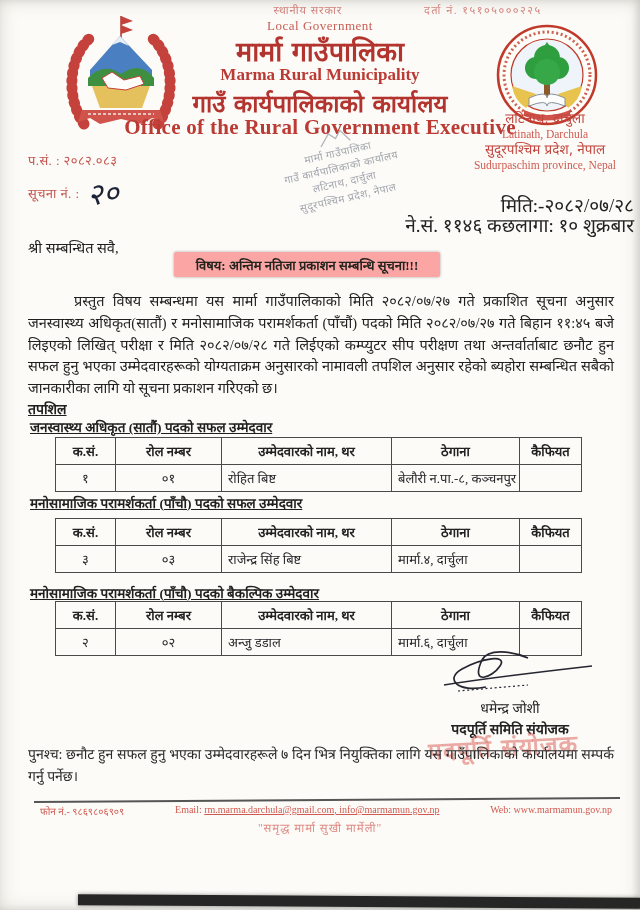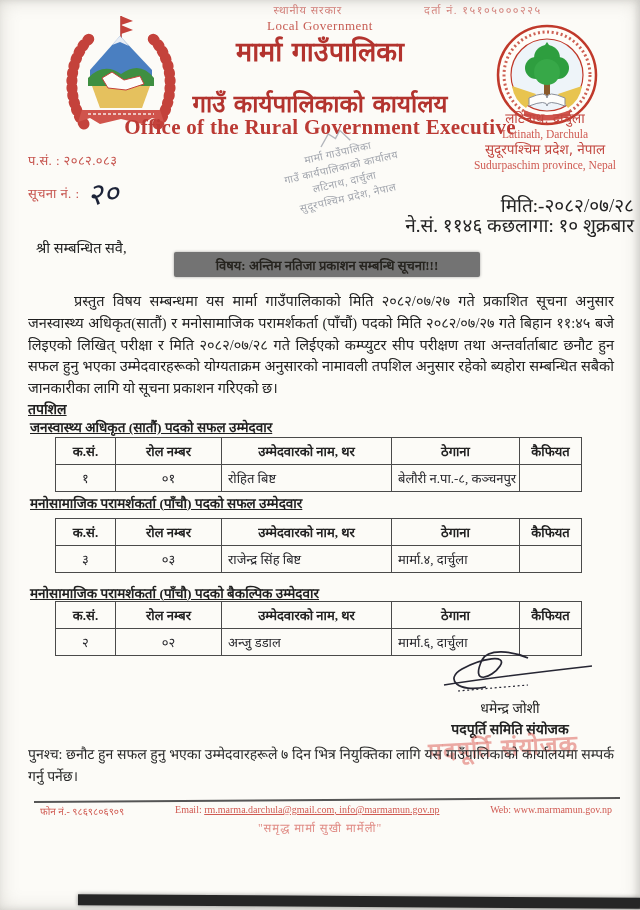--- a/index.html
+++ b/index.html
@@ -26,22 +26,22 @@
   .addr-np{font-size:13.5px; color:#c2463f; font-family:"DejaVu Sans","Liberation Sans",sans-serif;}
   .addr-en{font-size:11.5px; color:#cf5a52;}
   .date-line{left:402px; width:232px; text-align:right; font-size:19px; color:#222;}
   
   .refs{left:28px; font-size:13px; color:#c6544e; letter-spacing:.4px;}
   .notice-val{display:inline-block; font-size:30px; color:#1c2338; font-style:italic; transform:rotate(-6deg); margin-left:8px; vertical-align:-6px; font-family:"DejaVu Sans","Liberation Sans",sans-serif;}
   
   .wstamp{left:256px; top:128px; width:170px; transform:rotate(-13deg); color:#8a8f9a; opacity:.8; text-align:center; font-size:10.5px; line-height:1.45; letter-spacing:.5px;}
   .wstamp svg{display:block; margin:0 auto 1px auto; opacity:.8;}
   
-  .salutation{left:28px; top:237px; font-size:14.5px;margin-left:8px;}
-  .subjectbar{left:174px; top:252px; width:306px; height:25px; background:#737373; color:#26241f;
+  .salutation{left:28px; top:237px; font-size:14.5px;}
+  .subjectbar{left:174px; top:252px; width:266px; height:25px; background:#fca5a5; color:#26241f;
     display:flex; align-items:center; justify-content:center; font-size:13px; font-weight:bold;
     box-shadow:0 0 3px rgba(0,0,0,.35); border-radius:2px;}
   .bodytext{left:28px; top:291px; width:586px; font-size:14.5px; line-height:1.5; text-align:justify; text-indent:46px;}
   .tapasil{left:28px; top:399px; font-size:14px; font-weight:bold; text-decoration:underline;}
   .sec-heading{font-size:13.5px; font-weight:bold; text-decoration:underline; left:30px;}
   
   table.dtable{position:absolute; left:55px; width:487px; border-collapse:collapse; font-size:13px; table-layout:fixed; background:transparent;}
   .dtable th,.dtable td{border:1px solid #4a4a4a; padding:2px 6px; height:22px; overflow:hidden; white-space:nowrap;}
   .dtable th{font-weight:600; text-align:center; color:#222;}
   .dtable td{color:#26262b;}
@@ -105,20 +105,21 @@
     <circle cx="51" cy="48" r="13" fill="#37a848"></circle>
     <polygon points="51,18 57,27 45,27" fill="#2e9e3f"></polygon>
 
     <path d="M33 74 Q 51 66 51 74 Q 51 66 69 74 L69 82 Q 51 75 51 82 Q 51 75 33 82 Z" fill="#fdfdfb" stroke="#8a8f99" stroke-width="1"></path>
 
     <path d="M28 86 Q 51 96 74 86 L74 92 Q 51 101 28 92 Z" fill="#d0544c"></path>
   </svg>
 
   <div class="abs h-localgov">Local Government</div>
   <div class="abs h-muni-np">मार्मा गाउँपालिका</div>
+  <div class="abs h-muni-en">Marma Rural Municipality</div>
   <div class="abs h-office-np">गाउँ कार्यपालिकाको कार्यालय</div>
   <div class="abs h-office-en">Office of the Rural Government Executive</div>
 
   <div class="abs wstamp">
     <svg width="34" height="16" viewBox="0 0 34 16">
       <polyline points="2,15 12,4 18,10 24,3 32,15" fill="none" stroke="#8a8f9a" stroke-width="1.4"></polyline>
     </svg>
     <div>मार्मा गाउँपालिका</div>
     <div>गाउँ कार्यपालिकाको कार्यालय</div>
     <div>लटिनाथ, दार्चुला</div>

